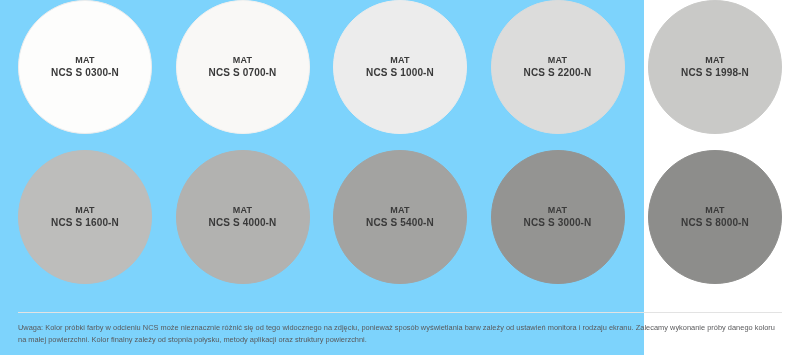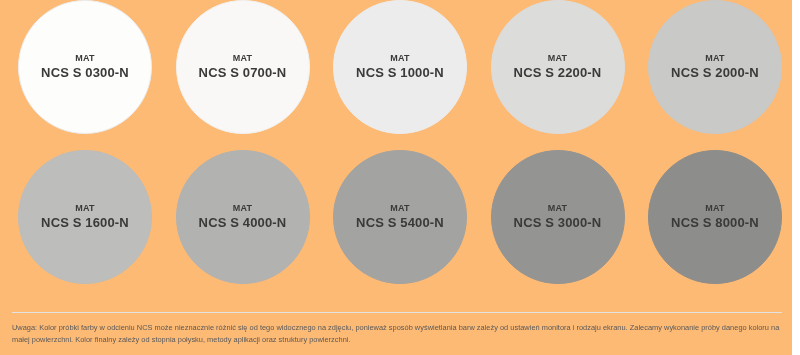--- a/index.html
+++ b/index.html
@@ -9,23 +9,23 @@
   body {
     width: 800px;
     height: 355px;
     background: #ffffff;
     font-family: "Liberation Sans", sans-serif;
     overflow: hidden;
   }
 
   .sheet {
     position: relative;
-    width: 792px;
+    width: 644px;
     height: 355px;
-    background: #fdba74;
+    background: #7dd3fc;
   }
 
   .swatch-grid {
     position: absolute;
     left: 0;
     top: 0;
     width: 800px;
     height: 300px;
     display: flex;
     flex-direction: column;
@@ -66,32 +66,32 @@
   }
 
   .swatch-finish {
     display: block;
     font-size: 9px;
     font-weight: bold;
   }
 
   .swatch-code {
     display: block;
-    font-size: 13px;
+    font-size: 10px;
     font-weight: bold;
     white-space: nowrap;
   }
 
   .footer {
     position: absolute;
     left: 0;
     bottom: 0;
     width: 800px;
     box-sizing: border-box;
-    padding: 0 18px 8px 12px;
+    padding: 0 18px 8px 18px;
   }
 
   .footer-rule {
     width: 100%;
     height: 1px;
     background: #e3e3e3;
     margin-bottom: 9px;
   }
 
   .footer-text {
@@ -136,21 +136,21 @@
       <div class="swatch" style="background: rgb(220, 220, 219); border: 1px solid rgb(220, 220, 219);">
         <div class="swatch-label">
           <span class="swatch-finish">MAT</span>
           <span class="swatch-code">NCS S 2200-N</span>
         </div>
       </div>
 
       <div class="swatch" style="background: rgb(201, 201, 199); border: 1px solid rgb(201, 201, 199);">
         <div class="swatch-label">
           <span class="swatch-finish">MAT</span>
-          <span class="swatch-code">NCS S 2000-N</span>
+          <span class="swatch-code">NCS S 1998-N</span>
         </div>
       </div>
 
     </div>
 
     <div class="swatch-row">
 
       <div class="swatch" style="background: rgb(189, 189, 187); border: 1px solid rgb(189, 189, 187);">
         <div class="swatch-label">
           <span class="swatch-finish">MAT</span>

